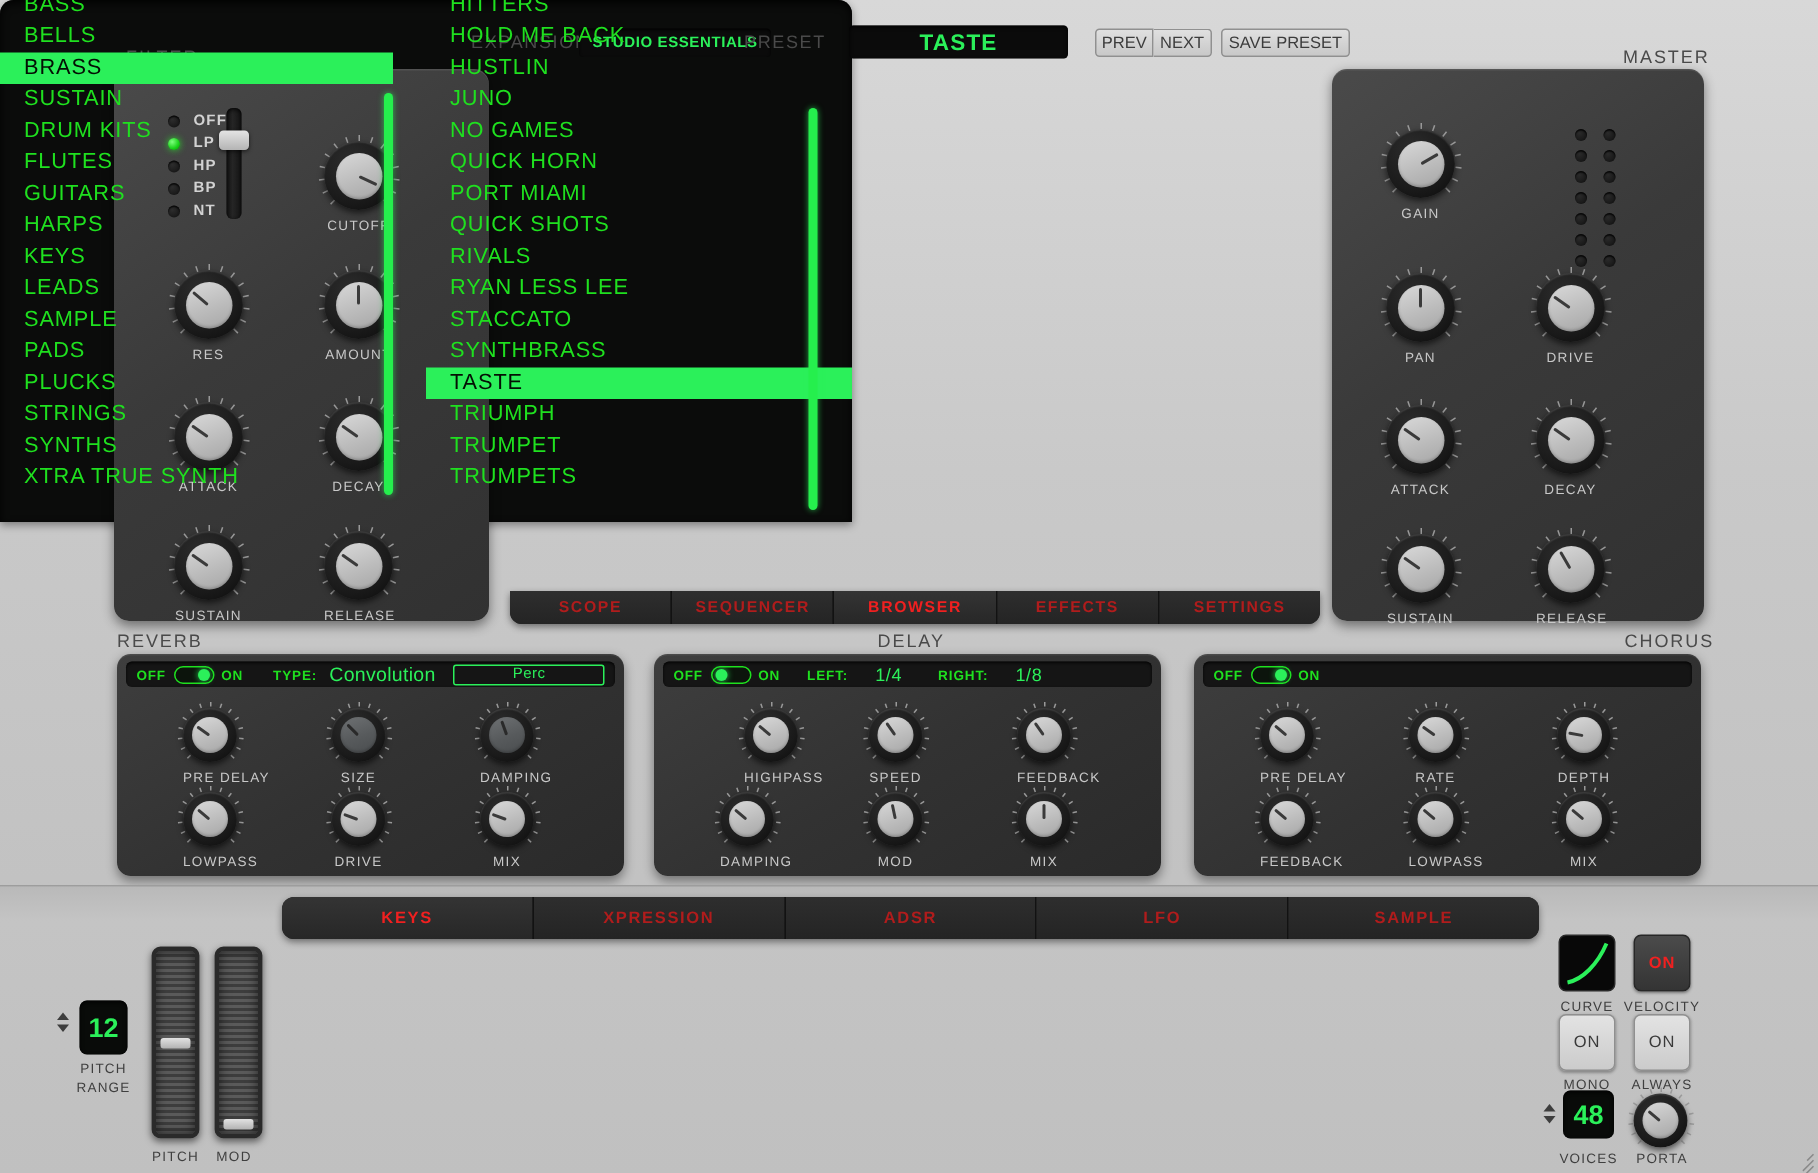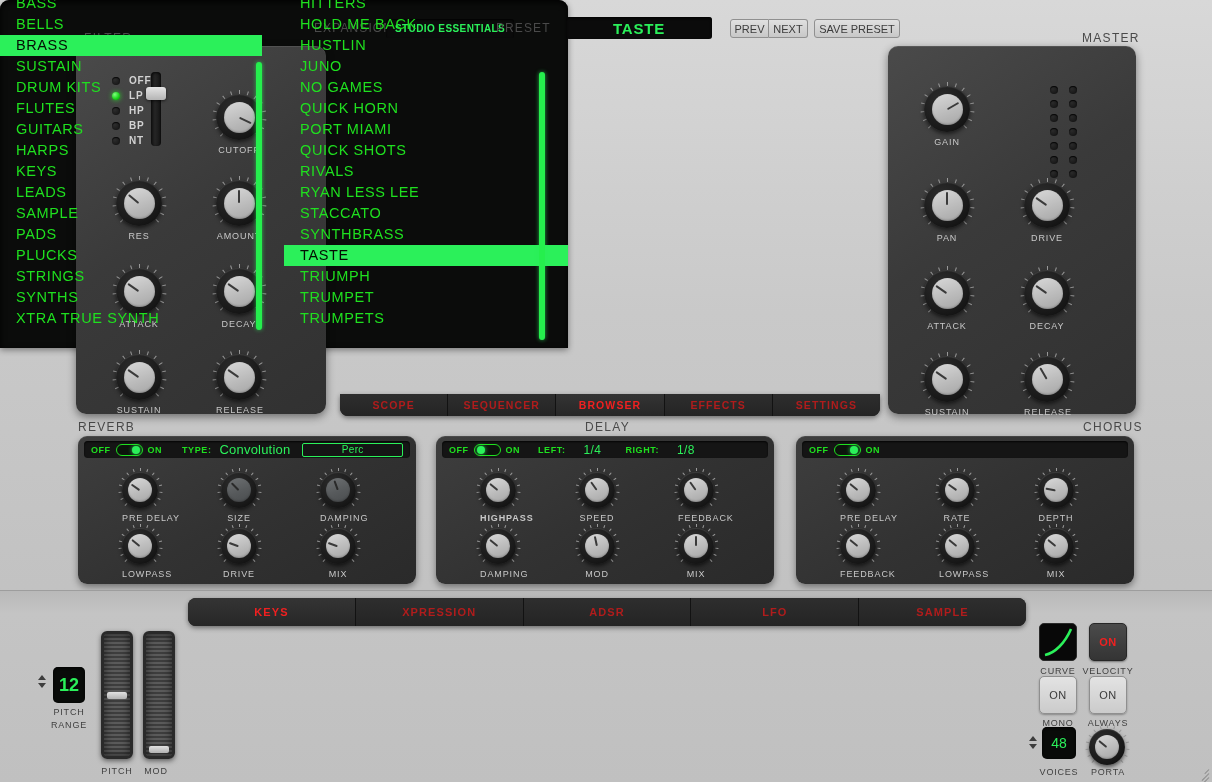--- a/index.html
+++ b/index.html
@@ -907,21 +907,21 @@
           <i></i>
         </span>
       <span class="t">ON</span>
     </div>
     <span class="lbl" style="margin-left:18px;">LEFT:</span>
     <span class="val" style="margin-left:18px;">1/4</span>
     <span class="lbl" style="margin-left:24px;">RIGHT:</span>
     <span class="val" style="margin-left:18px;">1/8</span>
   </div>
   <div id="delay-knobs">
-      <div class="knob small" style="left: 44px; top: 36px; font-weight: bold;">
+      <div class="knob small" style="left: 60px; top: 36px;">
         <div class="ticks">
           <i style="transform: rotate(-135deg);"></i>
           <i style="transform: rotate(-115.714deg);"></i>
           <i style="transform: rotate(-96.4286deg);"></i>
           <i style="transform: rotate(-77.1429deg);"></i>
           <i style="transform: rotate(-57.8571deg);"></i>
           <i style="transform: rotate(-38.5714deg);"></i>
           <i style="transform: rotate(-19.2857deg);"></i>
           <i style="transform: rotate(0deg);"></i>
           <i style="transform: rotate(19.2857deg);"></i>
@@ -1271,21 +1271,21 @@
   <div class="kbtn light" style="left:1039px; top:85px;">ON</div>
   <div class="caplabel" style="left:1030px; top:127px; width:56px;">MONO</div>
 
   <div class="kbtn light" style="left:1089px; top:85px;">ON</div>
   <div class="caplabel" style="left:1080px; top:127px; width:56px;">ALWAYS</div>
 
   <div class="spin" style="left:1029px; top:145px;">
     <i class="up"></i>
     <i class="dn"></i>
   </div>
-  <div class="numbox" style="left:1042px;top:136px;width:34px;height:32px;font-size:14px;font-weight:400;">48</div>
+  <div class="numbox" style="left:1042px;top:136px;width:34px;height:32px;font-size:18px;font-weight:700;">48</div>
   <div class="caplabel" style="left:1030px; top:176px; width:58px;">VOICES</div>
 
   <div id="porta-knob-slot" style="position:absolute;left:1089px;top:138px;">
       <div class="knob small" style="left: 0px; top: 0px; position: relative;">
         <div class="ticks">
           <i style="transform: rotate(-135deg);"></i>
           <i style="transform: rotate(-115.714deg);"></i>
           <i style="transform: rotate(-96.4286deg);"></i>
           <i style="transform: rotate(-77.1429deg);"></i>
           <i style="transform: rotate(-57.8571deg);"></i>

